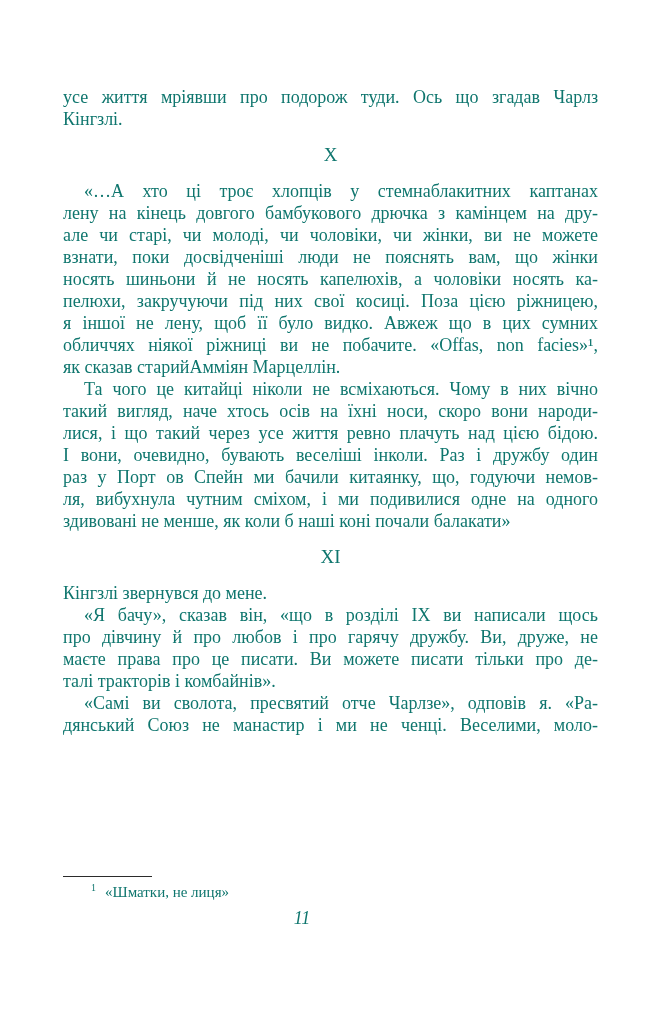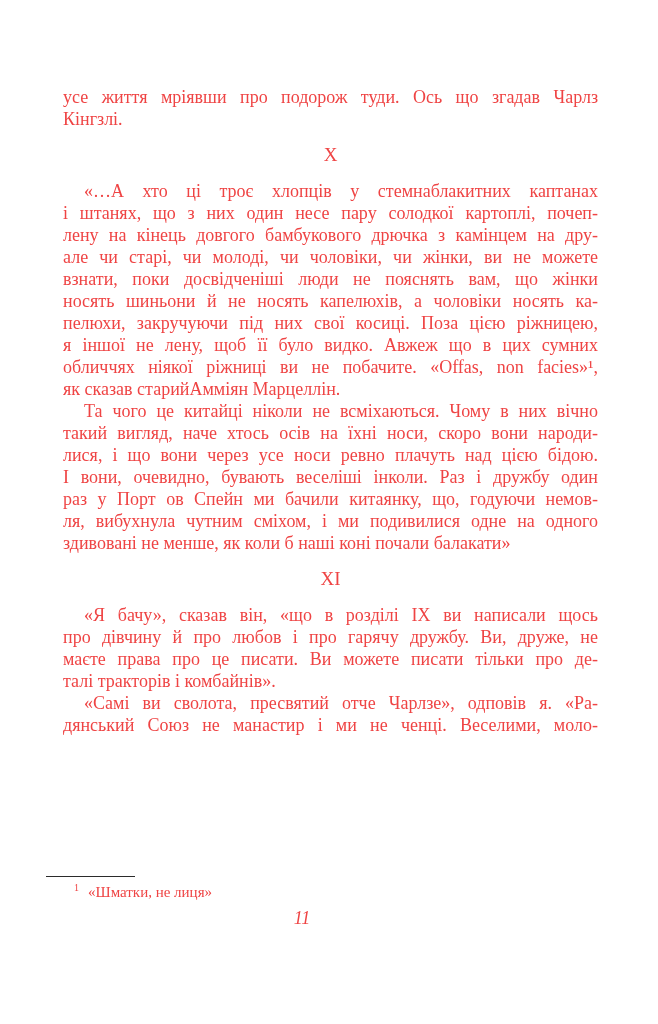--- a/index.html
+++ b/index.html
@@ -6,21 +6,21 @@
     margin: 0;
     padding: 0;
     background: #ffffff;
   }
   .page {
     position: relative;
     width: 658px;
     height: 1024px;
     background: #ffffff;
     font-family: "Liberation Serif", "DejaVu Serif", serif;
-    color: #ef4444;
+    color: #0f766e;
     overflow: hidden;
   }
   .text-block {
     position: absolute;
     left: 63px;
     top: 86px;
     width: 535px;
   }
   .ln {
     font-size: 18px;
@@ -37,21 +37,21 @@
     text-indent: 21px;
   }
   .ln.heading {
     text-align: center;
     text-align-last: center;
     margin: 14px 0;
     font-size: 19px;
   }
   .footnote {
     position: absolute;
-    left: 46px;
+    left: 63px;
     top: 876px;
     width: 535px;
   }
   .fn-rule {
     width: 89px;
     height: 1px;
     background: #2b2b2b;
   }
   .fn-text {
     margin-top: 6px;
@@ -79,37 +79,37 @@
 </head>
 <body>
 
 <div class="page">
 
   <div class="text-block">
       <div class="ln">усе життя мріявши про подорож туди. Ось що згадав Чарлз</div>
       <div class="ln end">Кінгзлі.</div>
       <div class="ln heading">X</div>
       <div class="ln ind">«…А хто ці троє хлопців у стемнаблакитних каптанах</div>
-      <div class="ln">і штанях, що з них один несе пару солодкої картоплі, почеп-</div>
       <div class="ln">лену на кінець довгого бамбукового дрючка з камінцем на дру-</div>
       <div class="ln">але чи старі, чи молоді, чи чоловіки, чи жінки, ви не можете</div>
       <div class="ln">взнати, поки досвідченіші люди не пояснять вам, що жінки</div>
       <div class="ln">носять шиньони й не носять капелюхів, а чоловіки носять ка-</div>
       <div class="ln">пелюхи, закручуючи під них свої косиці. Поза цією ріжницею,</div>
       <div class="ln">я іншої не лену, щоб її було видко. Авжеж що в цих сумних</div>
       <div class="ln">обличчях ніякої ріжниці ви не побачите. «Offas, non facies»¹,</div>
       <div class="ln end">як сказав старийАмміян Марцеллін.</div>
       <div class="ln ind">Та чого це китайці ніколи не всміхаються. Чому в них вічно</div>
       <div class="ln">такий вигляд, наче хтось осів на їхні носи, скоро вони народи-</div>
-      <div class="ln">лися, і що вони через усе носи ревно плачуть над цією бідою.</div>
+      <div class="ln">лися, і що такий через усе життя ревно плачуть над цією бідою.</div>
       <div class="ln">І вони, очевидно, бувають веселіші інколи. Раз і дружбу один</div>
       <div class="ln">раз у Порт ов Спейн ми бачили китаянку, що, годуючи немов-</div>
       <div class="ln">ля, вибухнула чутним сміхом, і ми подивилися одне на одного</div>
       <div class="ln end">здивовані не менше, як коли б наші коні почали балакати»</div>
       <div class="ln heading">XI</div>
+      <div class="ln end">Кінгзлі звернувся до мене.</div>
       <div class="ln ind">«Я бачу», сказав він, «що в розділі IX ви написали щось</div>
       <div class="ln">про дівчину й про любов і про гарячу дружбу. Ви, друже, не</div>
       <div class="ln">маєте права про це писати. Ви можете писати тільки про де-</div>
       <div class="ln end">талі тракторів і комбайнів».</div>
       <div class="ln ind">«Самі ви сволота, пресвятий отче Чарлзе», одповів я. «Ра-</div>
       <div class="ln">дянський Союз не манастир і ми не ченці. Веселими, моло-</div>
     </div>
 
   <div class="footnote">
     <div class="fn-rule"></div>

